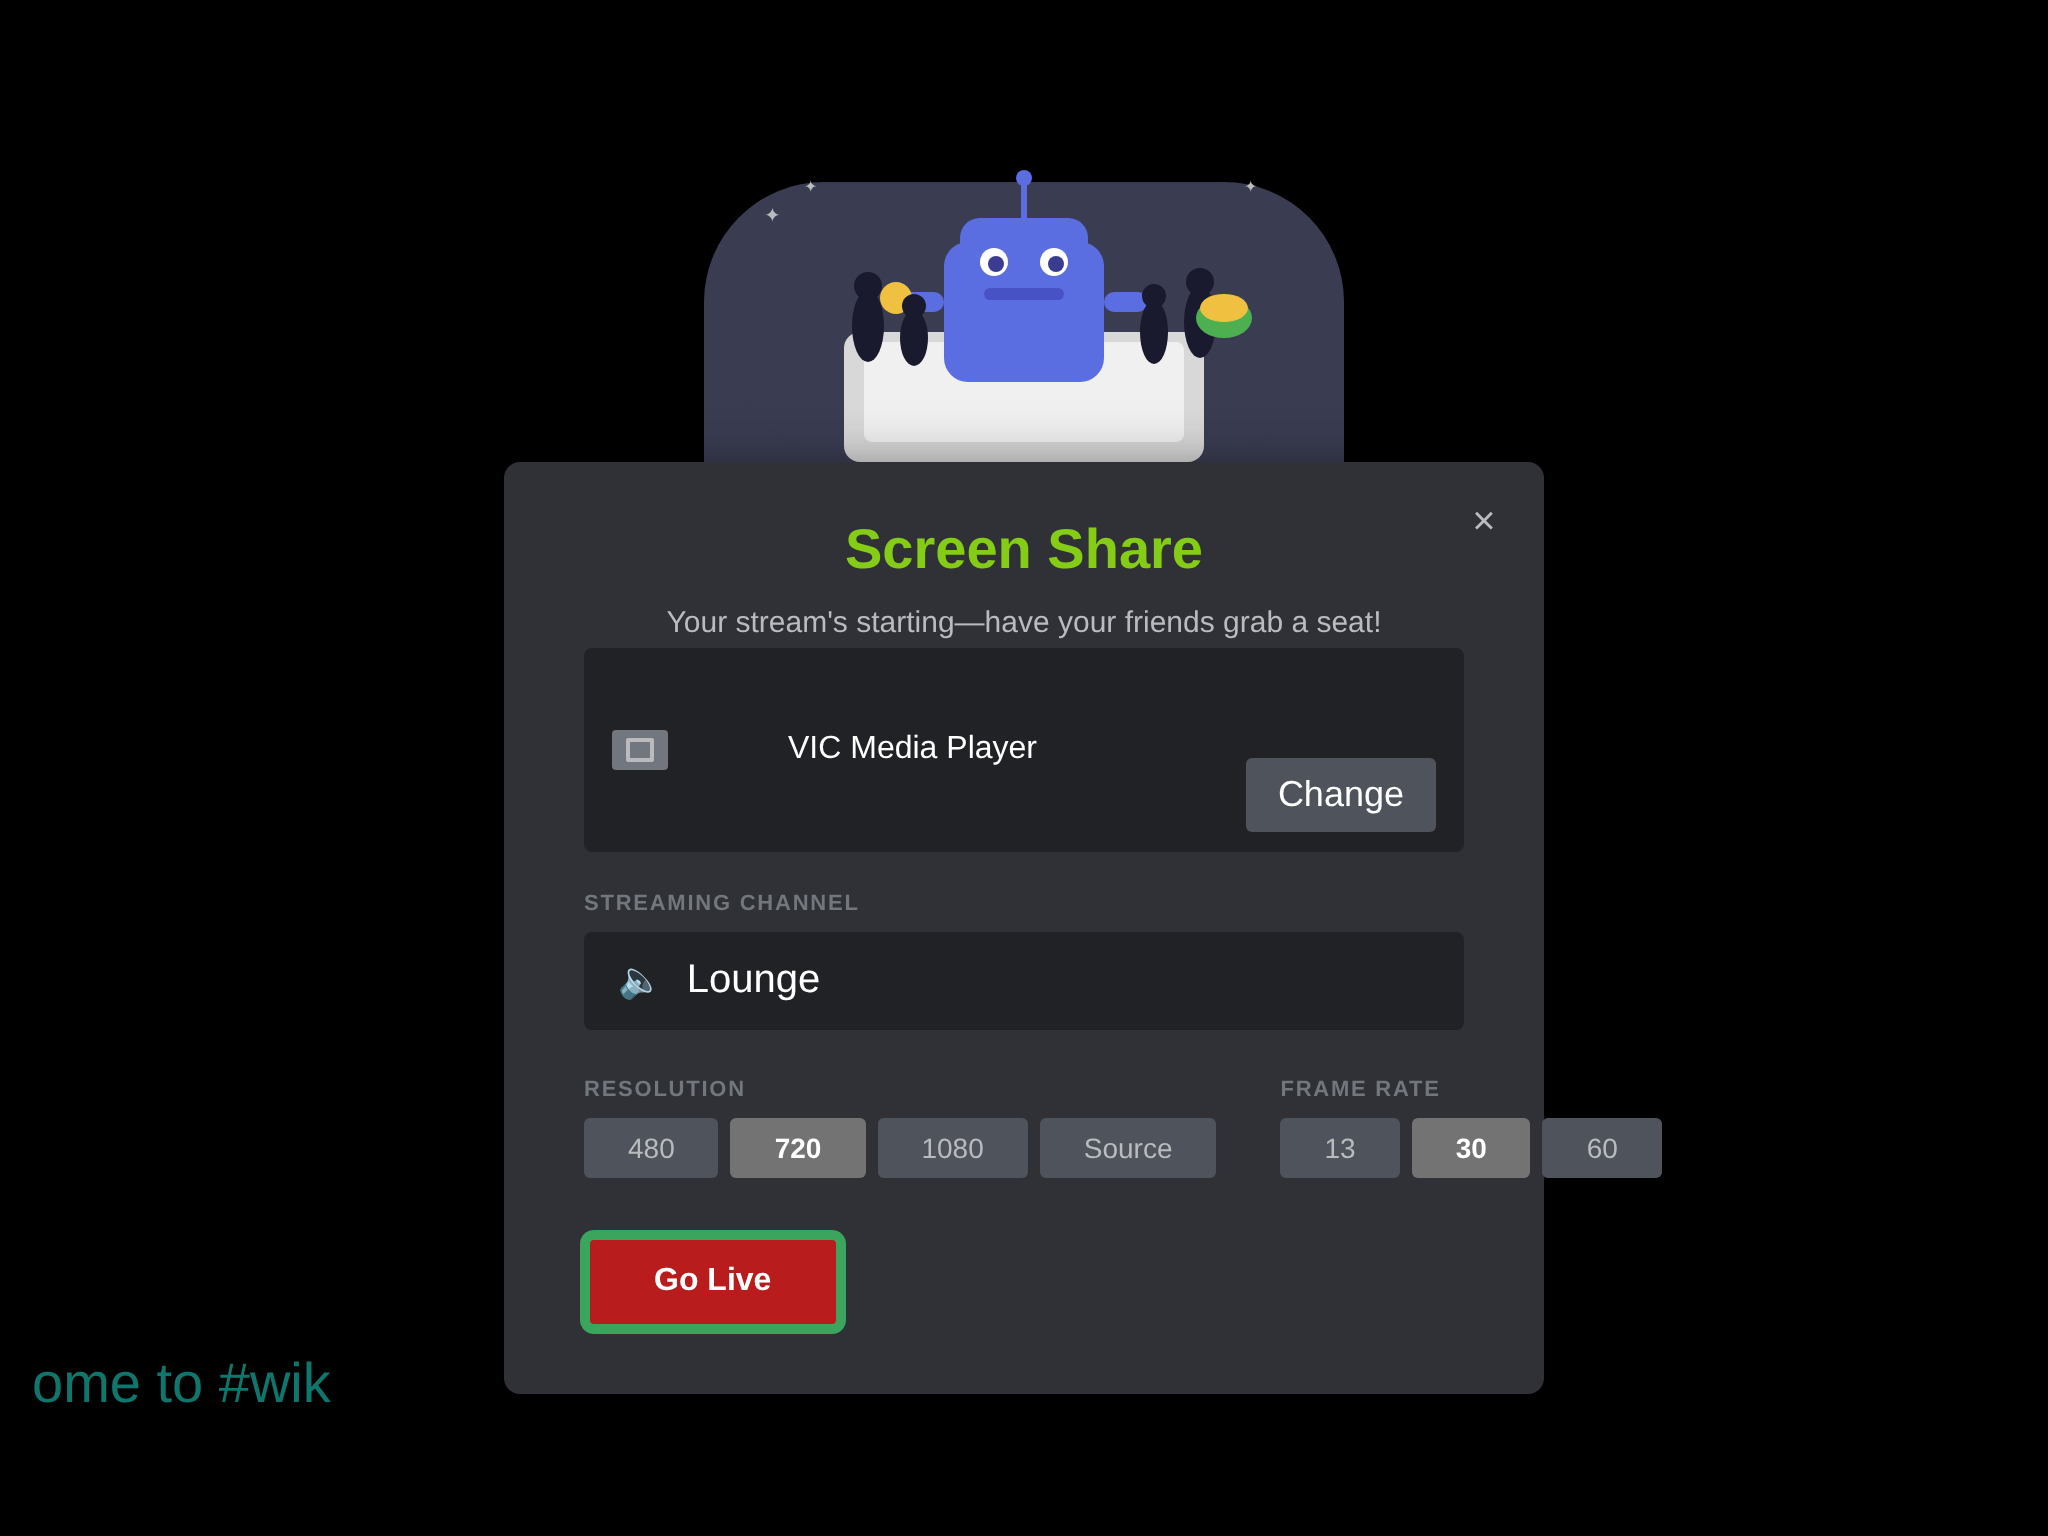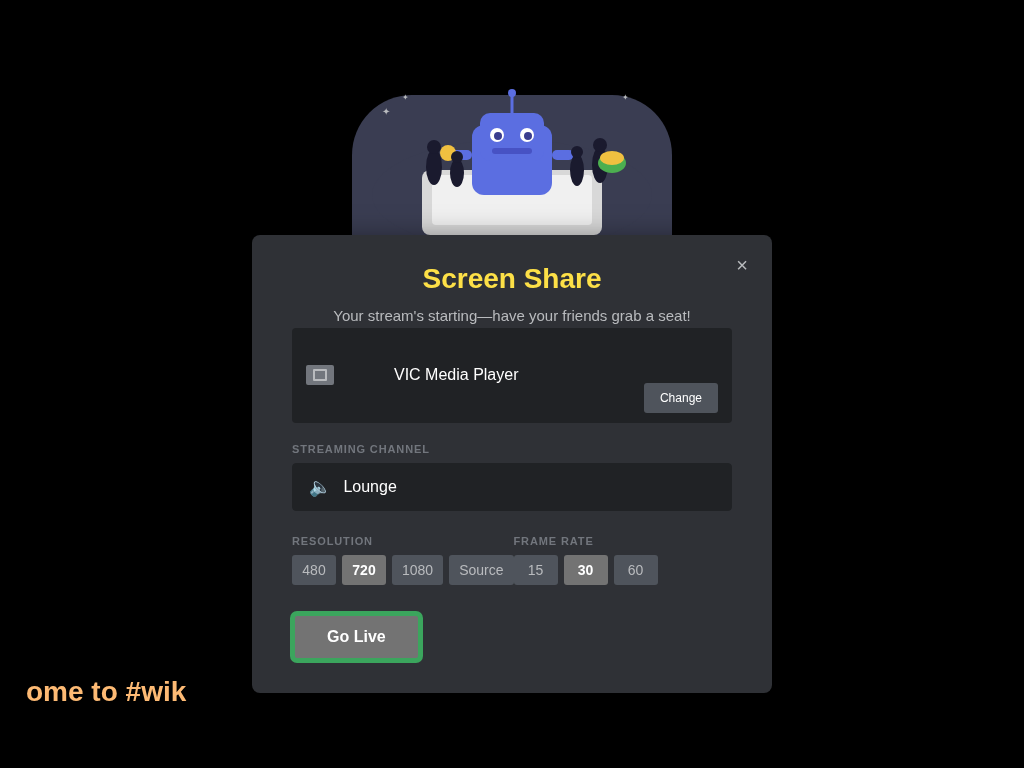--- a/index.html
+++ b/index.html
@@ -13,24 +13,24 @@
       justify-content: center;
       font-family: 'Segoe UI', Arial, sans-serif;
       overflow: hidden;
       position: relative;
     }
 
     .bg-text {
       position: absolute;
       bottom: 60px;
       left: 0;
-      color: #fdba74;
+      color: #0f766e;
       font-size: 28px;
-      font-weight: bold;
-      padding-left: 26px;
+      font-weight: normal;
+      padding-left: 16px;
     }
 
     .modal-wrapper {
       position: relative;
       width: 520px;
     }
 
     
     .illustration {
       display: flex;
@@ -73,21 +73,21 @@
       cursor: pointer;
       width: 28px;
       height: 28px;
       display: flex;
       align-items: center;
       justify-content: center;
     }
 
     .modal-title {
       text-align: center;
-      color: #fde047;
+      color: #84cc16;
       font-size: 28px;
       font-weight: 800;
       margin-bottom: 10px;
     }
 
     .modal-subtitle {
       text-align: center;
       color: #b9bbbe;
       font-size: 15px;
       line-height: 1.5;
@@ -139,21 +139,21 @@
       font-size: 16px;
       font-weight: 500;
     }
 
     .change-btn {
       background: #4f545c;
       color: #fff;
       border: none;
       border-radius: 3px;
       padding: 8px 16px;
-      font-size: 12px;
+      font-size: 18px;
       font-weight: 500;
       cursor: pointer;
       margin-top: 45px;
     }
 
     .channel-row {
       display: flex;
       align-items: center;
       background: #202225;
       border-radius: 4px;
@@ -163,45 +163,46 @@
     }
 
     .speaker-icon {
       margin-right: 12px;
       color: #b9bbbe;
       font-size: 18px;
     }
 
     .channel-name {
       color: #fff;
-      font-size: 16px;
+      font-size: 20px;
       font-weight: 500;
     }
 
     .settings-row {
       display: flex;
+      gap: 32px;
       margin-bottom: 28px;
     }
 
     .settings-group {
       flex: 1;
     }
 
     .options-row {
       display: flex;
       gap: 6px;
       margin-top: 8px;
     }
 
     .option-btn {
       background: #4f545c;
       color: #b9bbbe;
       border: none;
       border-radius: 3px;
-      padding: 7px 10px;
+      padding: 7px 22px;
       font-size: 14px;
       font-weight: 500;
       cursor: pointer;
       min-width: 44px;
     }
 
     .option-btn.active {
       background: #737373;
       color: #fff;
       font-weight: bold;
@@ -218,21 +219,21 @@
       color: #fff;
       border: none;
       border-radius: 3px;
       padding: 12px 24px;
       font-size: 15px;
       font-weight: 500;
       cursor: pointer;
     }
 
     .go-live-btn {
-      background: #737373;
+      background: #b91c1c;
       color: #fff;
       border: 3px solid #3ba55d;
       border-radius: 5px;
       padding: 12px 32px;
       font-size: 16px;
       font-weight: 600;
       cursor: pointer;
       box-shadow: 0 0 0 2px #3ba55d;
     }
 
@@ -329,21 +330,21 @@
         <div class="options-row">
           <button class="option-btn">480</button>
           <button class="option-btn active">720</button>
           <button class="option-btn">1080</button>
           <button class="option-btn">Source</button>
         </div>
       </div>
       <div class="settings-group">
         <div class="section-label">FRAME RATE</div>
         <div class="options-row">
-          <button class="option-btn">15</button>
+          <button class="option-btn">13</button>
           <button class="option-btn active">30</button>
           <button class="option-btn">60</button>
         </div>
       </div>
     </div>
 
     <div class="footer-row">
       <button class="go-live-btn">Go Live</button>
     </div>
   </div>

